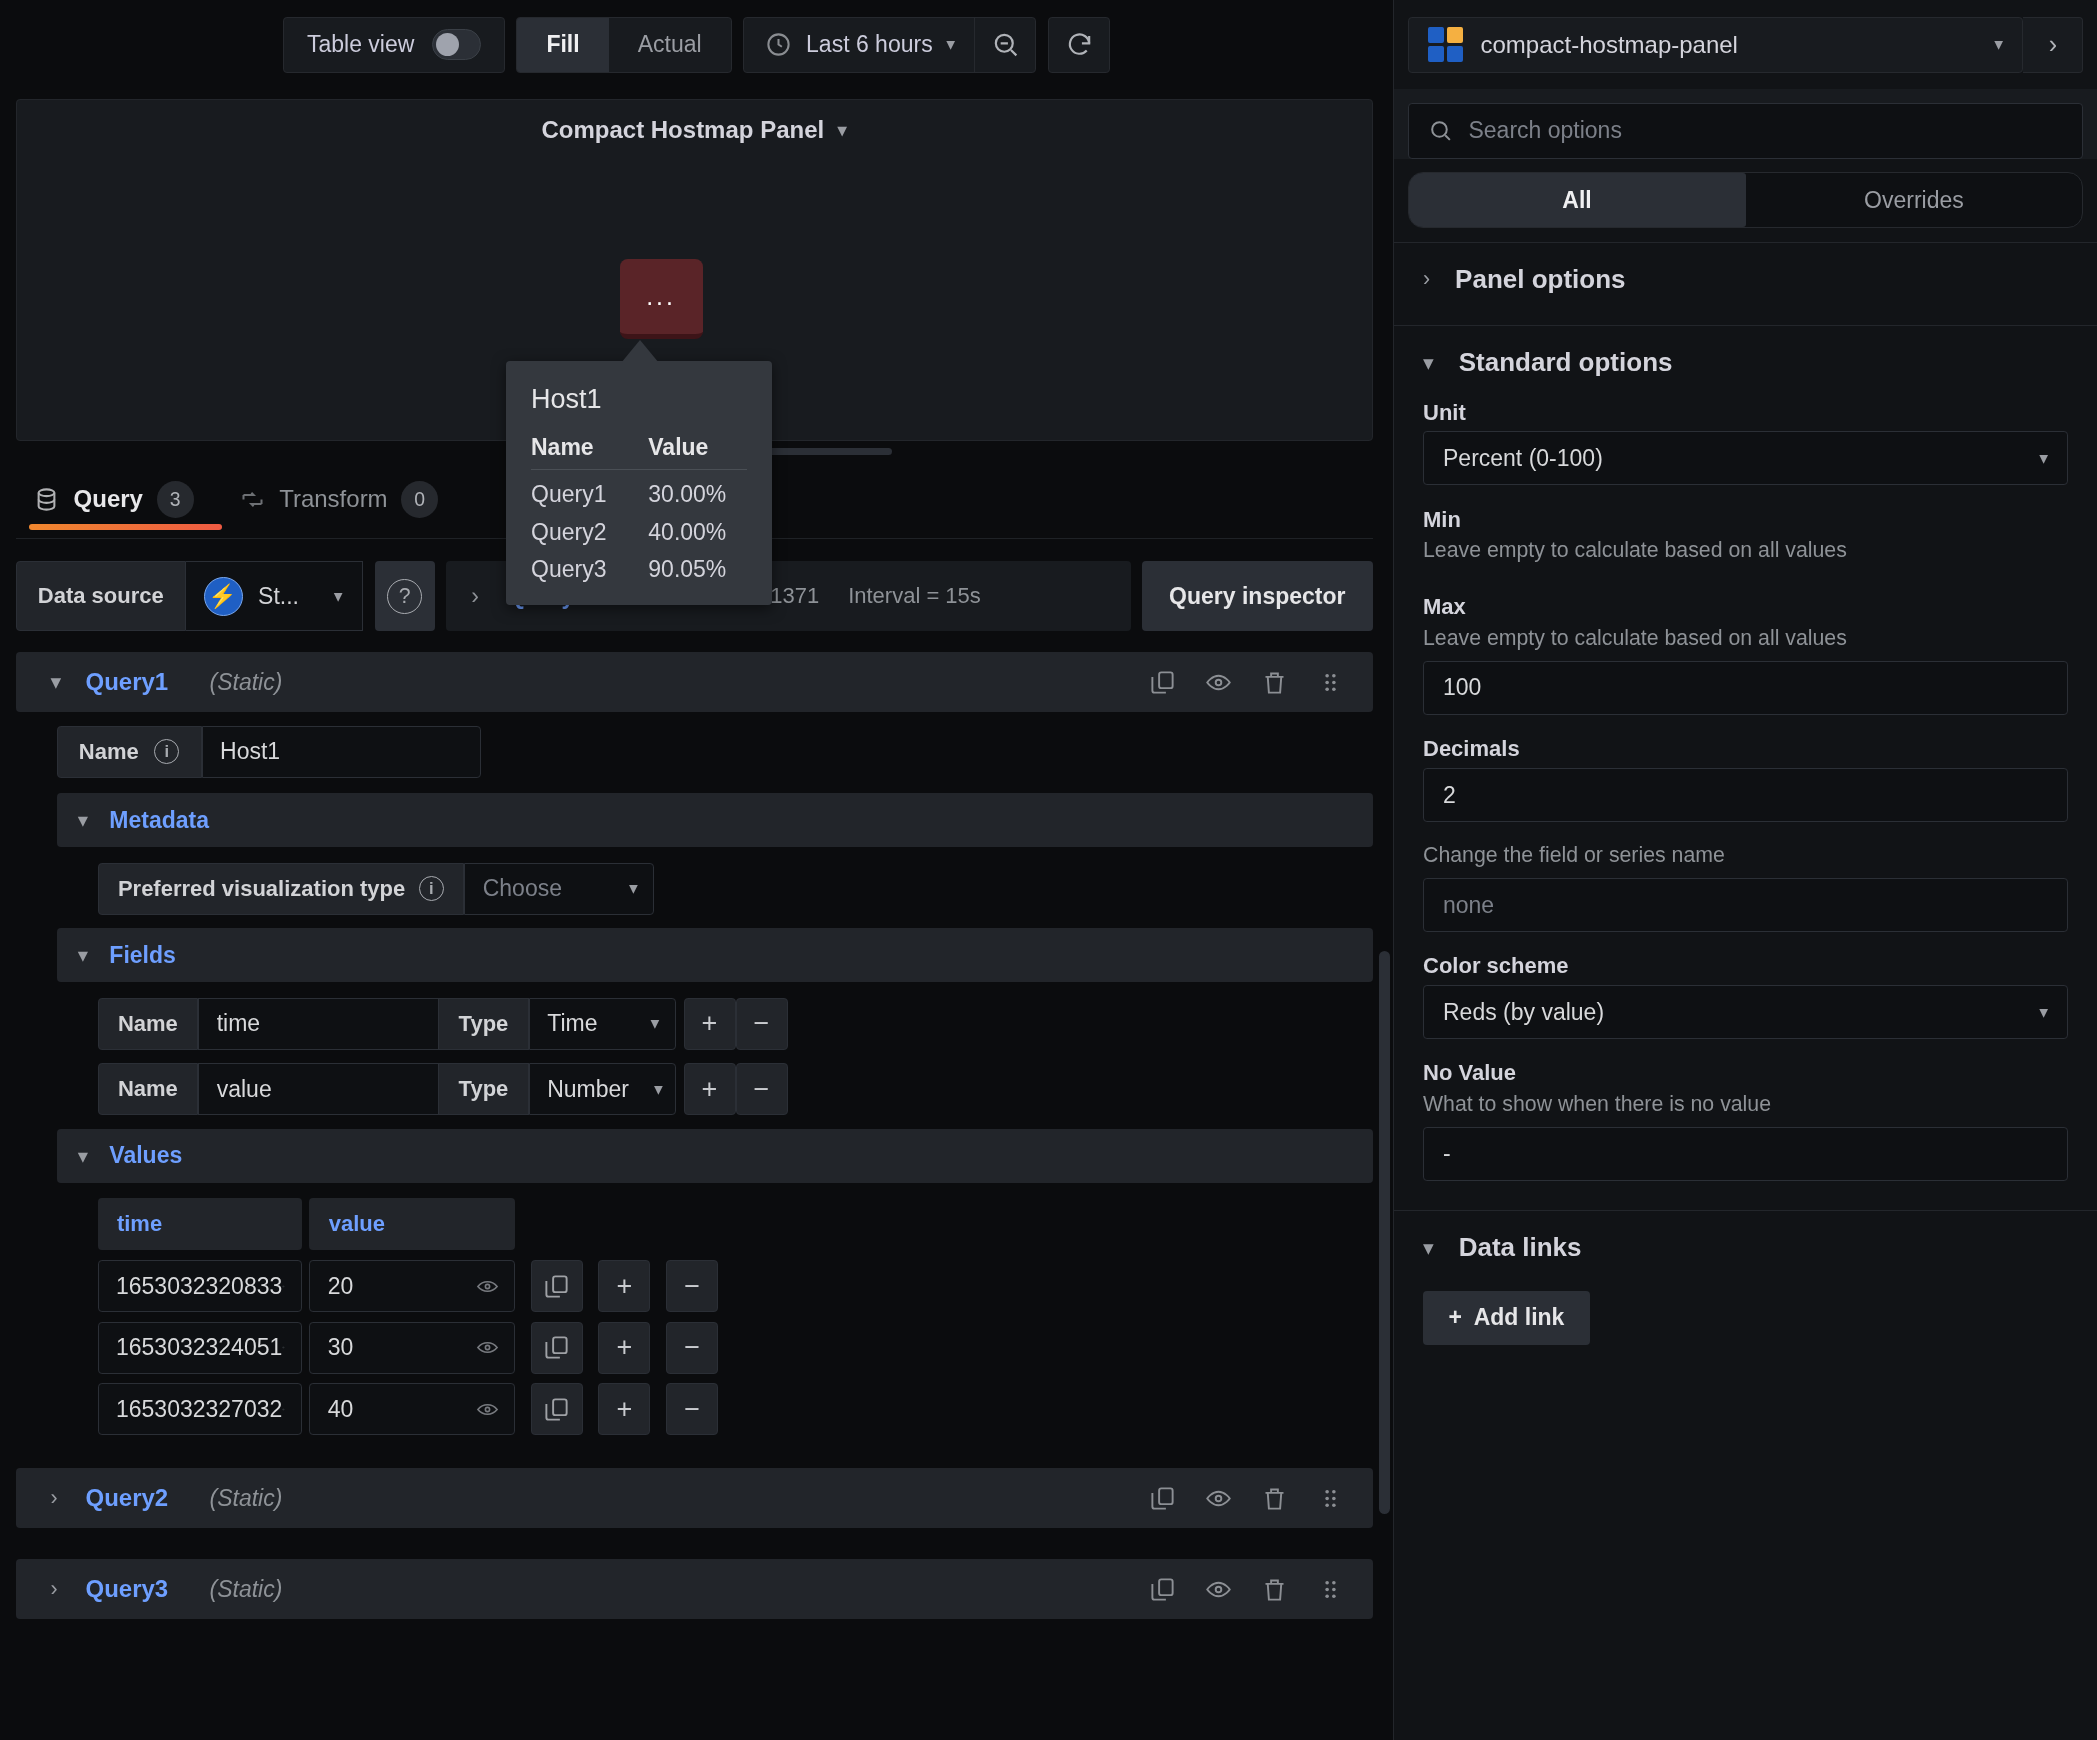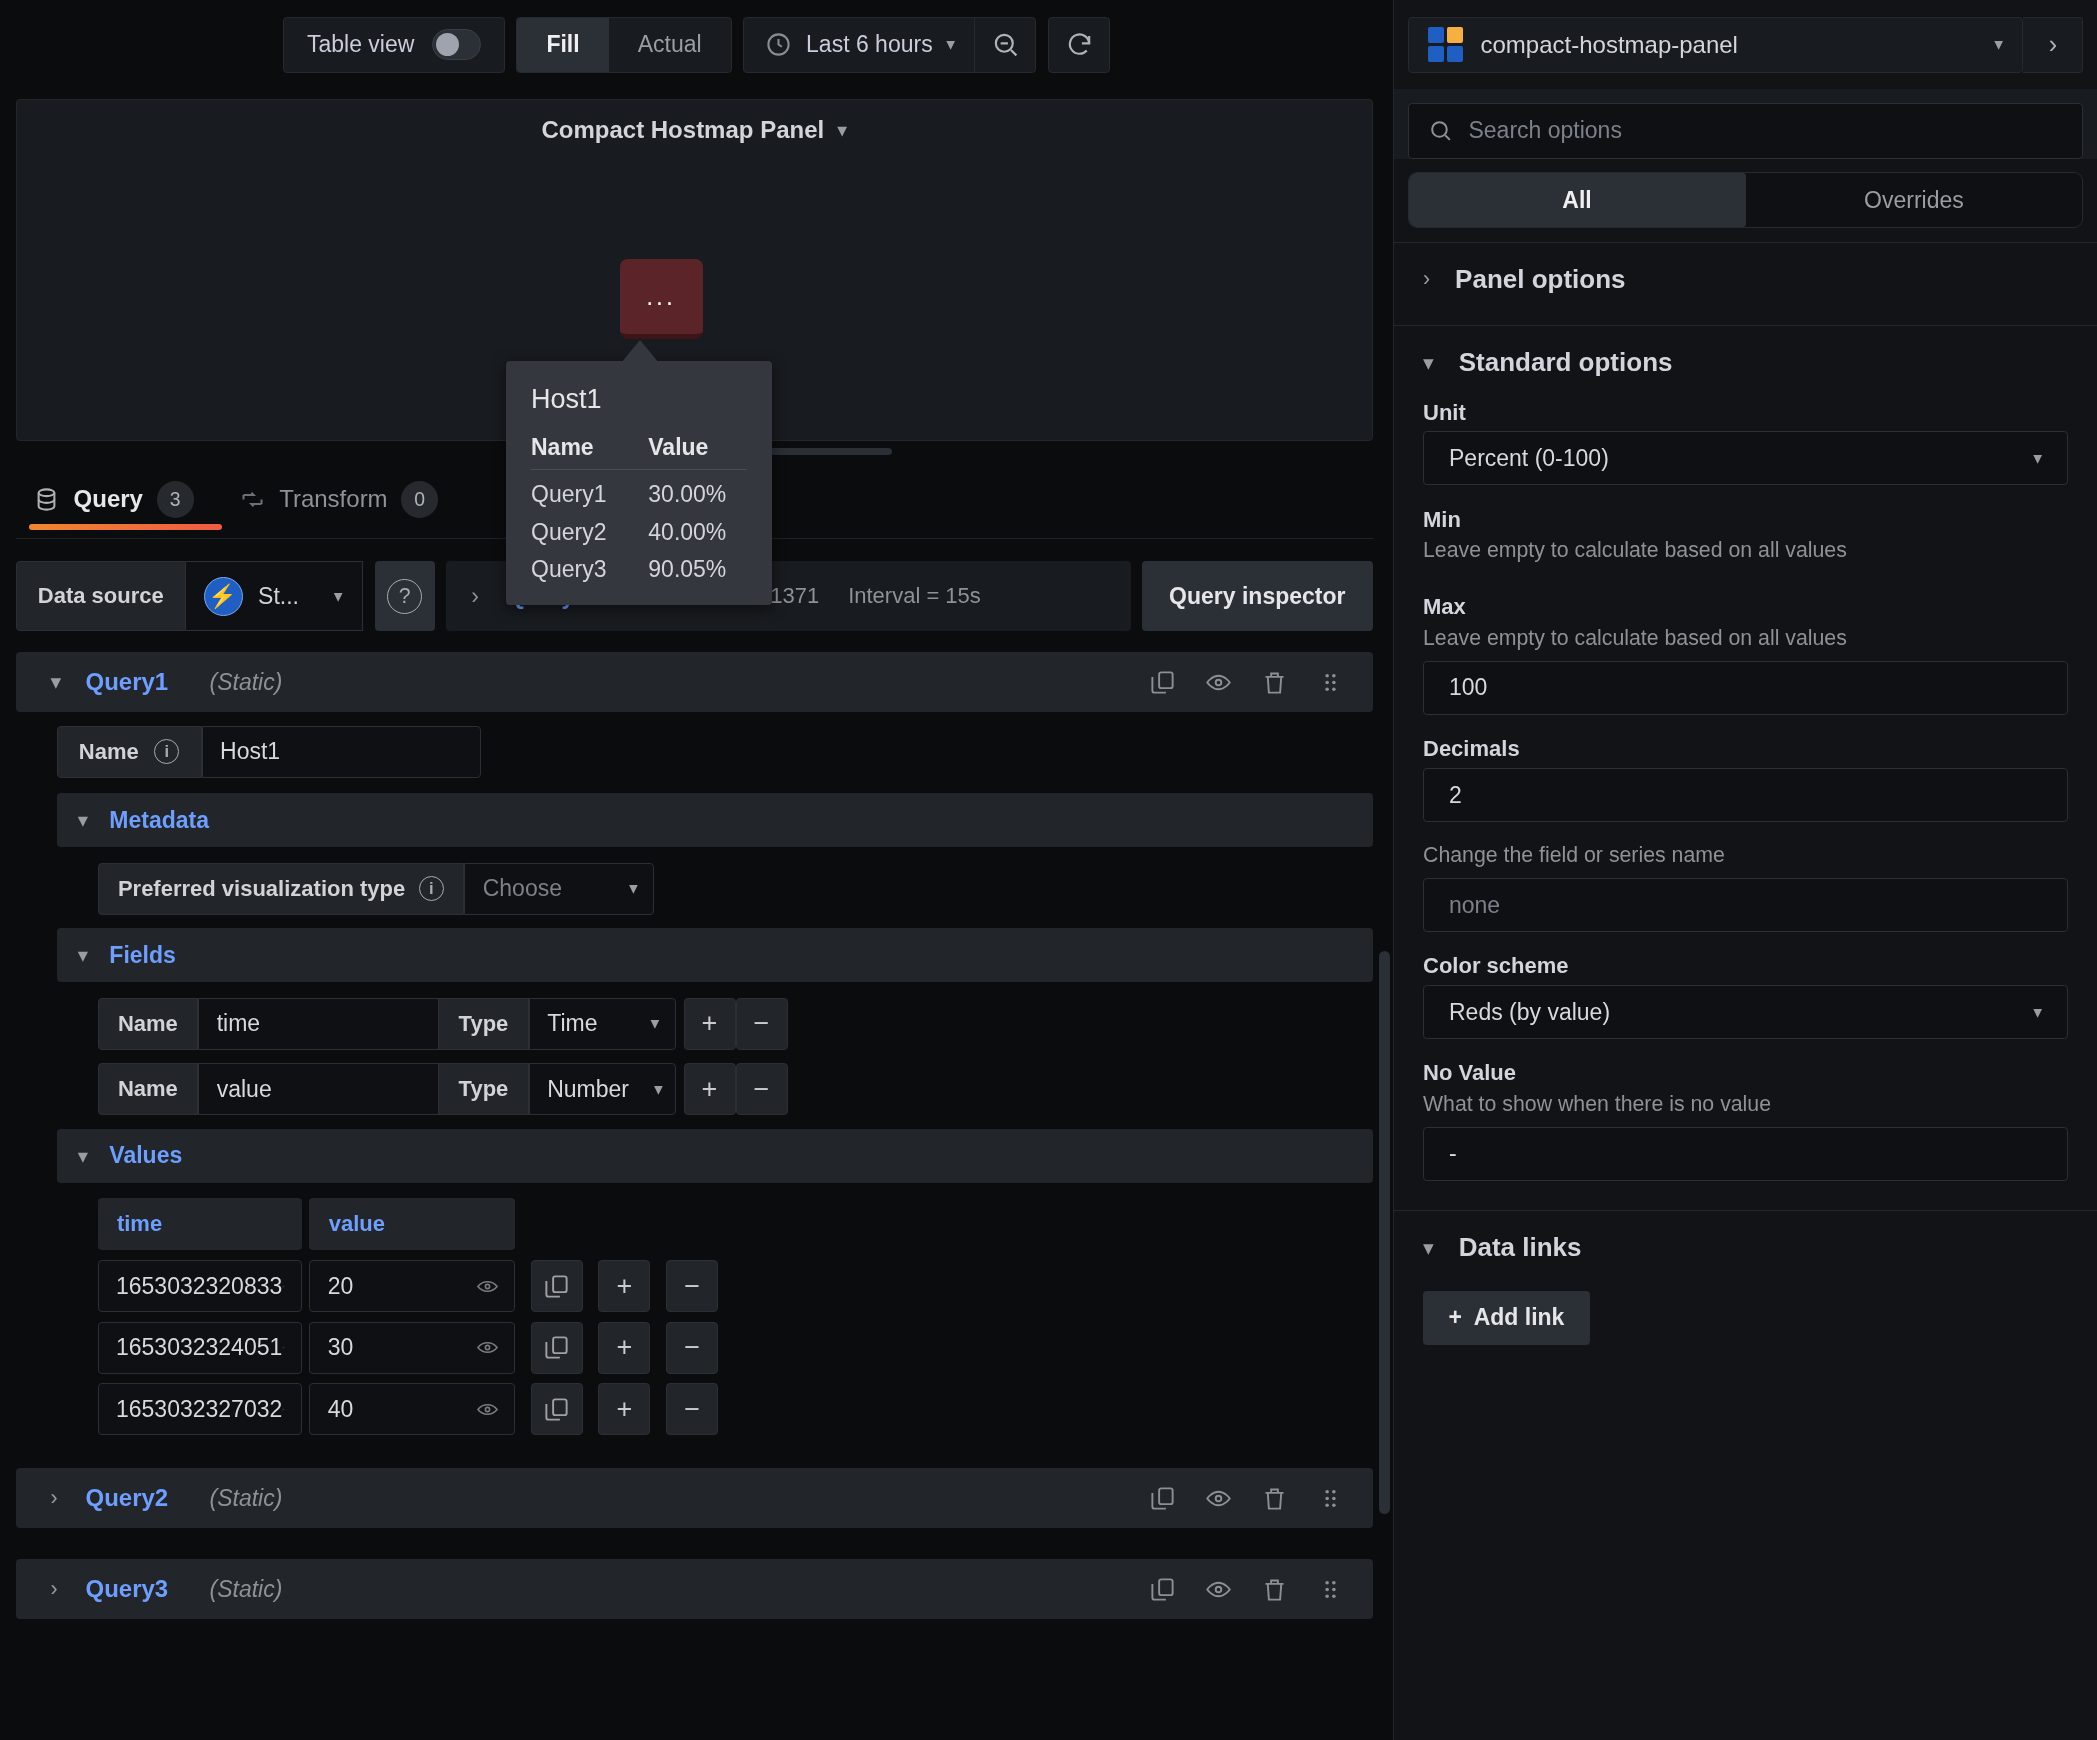--- a/index.html
+++ b/index.html
@@ -231,40 +231,40 @@
     font-size: 25px; color: #b0b3b8;
   }
   .r-searchwrap { padding: 13.6px 13.6px 0 13.6px; background: #181b1f; }
   .r-search {
     height: 56px; background: #0e1013; border: 1px solid #2b2f36; border-radius: 3.9px;
     display: flex; align-items: center; gap: 15.5px; padding: 0 19.4px;
     font-size: 23px; color: #7c8089;
   }
   .r-tabs {
     margin: 13.6px; height: 56px; background: #0e1013; border: 1px solid #26292e;
-    border-radius: 9px; display: flex; overflow: hidden;
+    border-radius: 15px; display: flex; overflow: hidden;
   }
   .r-tab {
     flex: 1; display: flex; align-items: center; justify-content: center;
     font-size: 23px; color: #9a9da3;
   }
   .r-tab.active { background: #2b2f36; color: #f0f0f2; font-weight: bold; border-radius: 2.9px; }
   .opt-section { border-top: 1px solid #23262b; padding: 0 0 7.8px 0; }
   .opt-hdr {
     height: 74px; display: flex; align-items: center; gap: 25px; padding-left: 29px;
   }
   .opt-hdr .caret { color: #9a9da3; font-size: 21.3px; }
   .opt-hdr .otitle { font-size: 26px; font-weight: bold; color: #d4d4dc; }
   .field { padding: 0 29px 21.3px 29px; }
   .f-label { font-size: 22px; font-weight: bold; color: #d4d4dc; margin-bottom: 5.8px; }
   .f-desc { font-size: 21.3px; color: #8e9297; margin-bottom: 9.7px; }
   .f-input {
     height: 54px; background: #0e1013; border: 1px solid #2b2f36; border-radius: 3.9px;
     display: flex; align-items: center; justify-content: space-between;
-    padding: 0 25px; font-size: 23px; color: #d8d9db;
+    padding: 0 19px; font-size: 23px; color: #d8d9db;
   }
   .f-input.ph { color: #7c8089; }
   .addlink {
     margin: 5.8px 29px 23px 29px; background: #2b2f36; border-radius: 3.9px;
     height: 54px; width: 167px; display: flex; align-items: center;
     justify-content: center; gap: 11.6px; font-size: 23px; font-weight: bold; color: #e6e6e8;
   }
   .r-vscroll {
     position: absolute; left: -15.5px; top: 951px; width: 11.6px; height: 563px;
     background: #2b2f36; border-radius: 5.8px;

